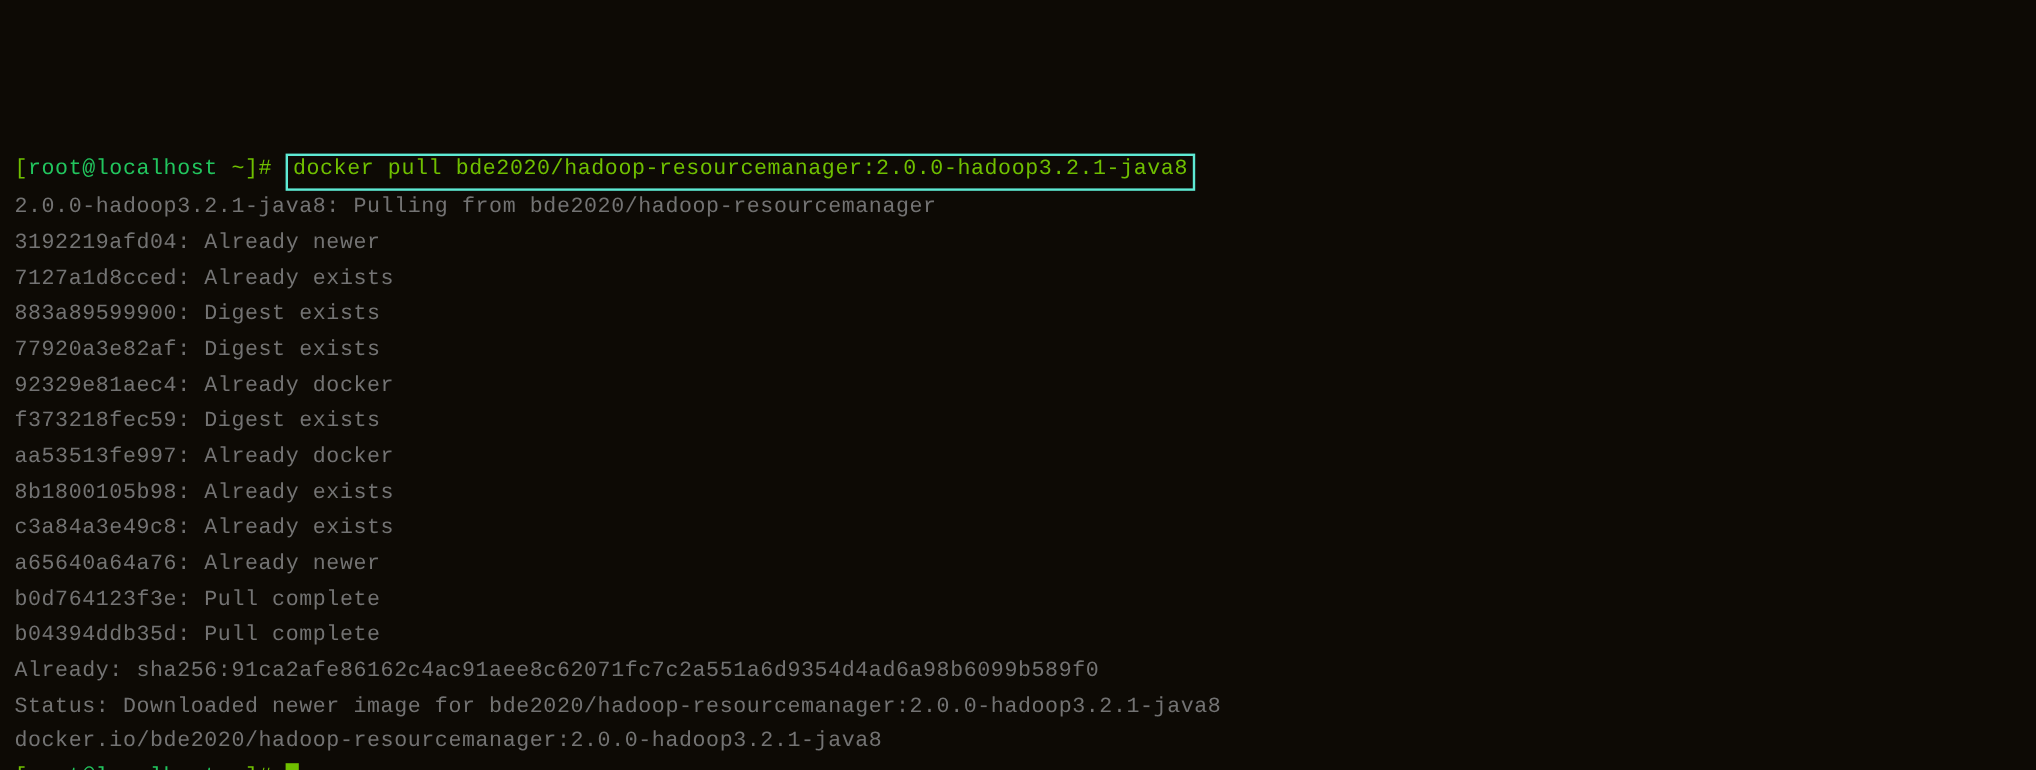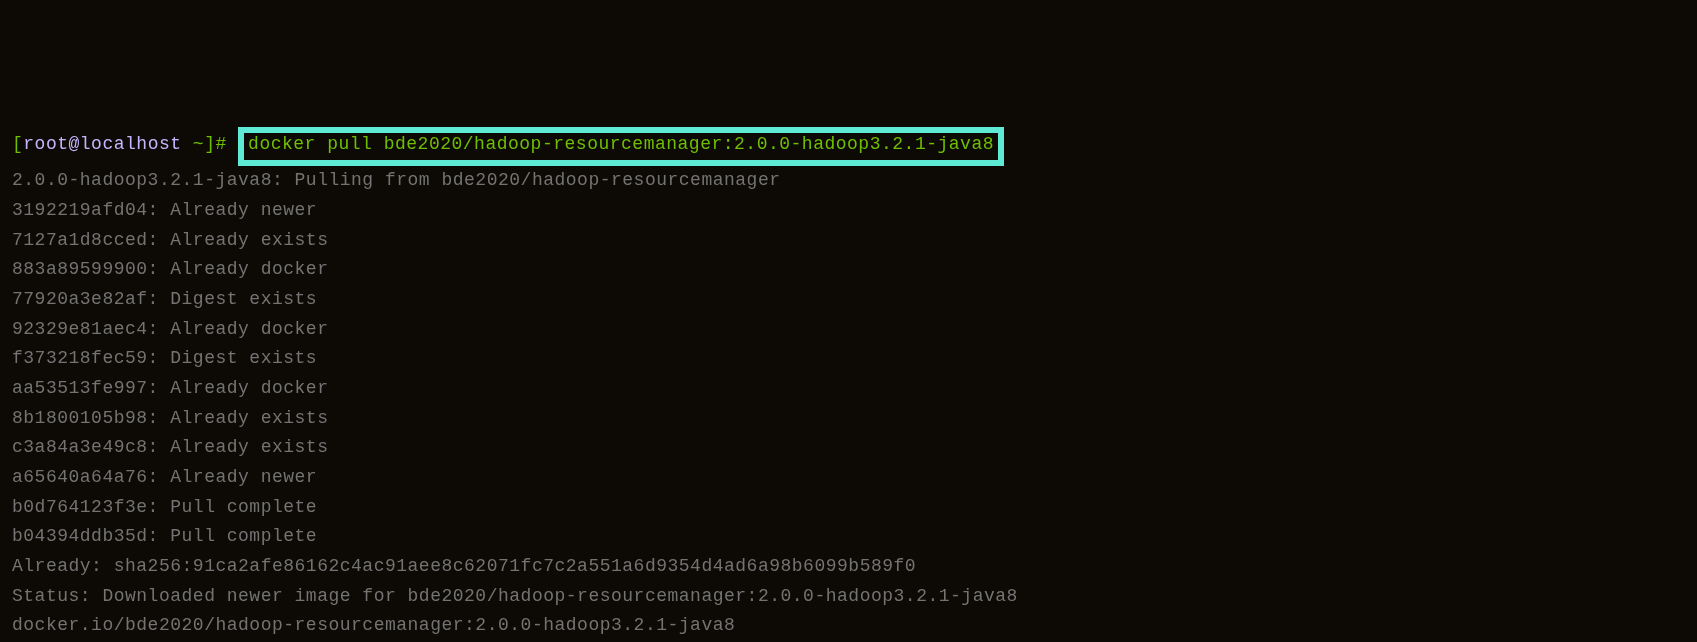--- a/index.html
+++ b/index.html
@@ -6,24 +6,24 @@
     margin: 0;
     padding: 8px 12px;
     background: #0d0a05;
     font-family: "Consolas", "Courier New", monospace;
     font-size: 18px;
     line-height: 1.65;
     color: #6fbf00;
     white-space: pre;
     letter-spacing: 0.5px;
   }
-  .prompt-user { color: #c4b5fd; }
+  .prompt-user { color: #22c55e; }
   .prompt-sep  { color: #6fbf00; }
   .highlight-box {
-    border: 6px solid #5eead4;
+    border: 2px solid #5eead4;
     padding: 0 4px 4px 4px;
     display: inline-block;
     line-height: 1.3;
   }
   .output { color: #737373; }
   .cursor {
     display: inline-block;
     width: 11px;
     height: 22px;
     background: #6fbf00;
@@ -32,21 +32,21 @@
 </style>
 </head>
 <body>
 
 
 
 <div><span><span class="prompt-sep">[</span><span class="prompt-user">root@localhost</span><span class="prompt-sep"> ~</span><span class="prompt-sep">]</span><span class="prompt-sep"># </span><span class="highlight-box"><span>docker pull bde2020/hadoop-resourcemanager:2.0.0-hadoop3.2.1-java8</span></span></span>
 <span class="output">2.0.0-hadoop3.2.1-java8: Pulling from bde2020/hadoop-resourcemanager</span>
 <span class="output">3192219afd04: Already newer</span>
 <span class="output">7127a1d8cced: Already exists</span>
-<span class="output">883a89599900: Already docker</span>
+<span class="output">883a89599900: Digest exists</span>
 <span class="output">77920a3e82af: Digest exists</span>
 <span class="output">92329e81aec4: Already docker</span>
 <span class="output">f373218fec59: Digest exists</span>
 <span class="output">aa53513fe997: Already docker</span>
 <span class="output">8b1800105b98: Already exists</span>
 <span class="output">c3a84a3e49c8: Already exists</span>
 <span class="output">a65640a64a76: Already newer</span>
 <span class="output">b0d764123f3e: Pull complete</span>
 <span class="output">b04394ddb35d: Pull complete</span>
 <span class="output">Already: sha256:91ca2afe86162c4ac91aee8c62071fc7c2a551a6d9354d4ad6a98b6099b589f0</span>

